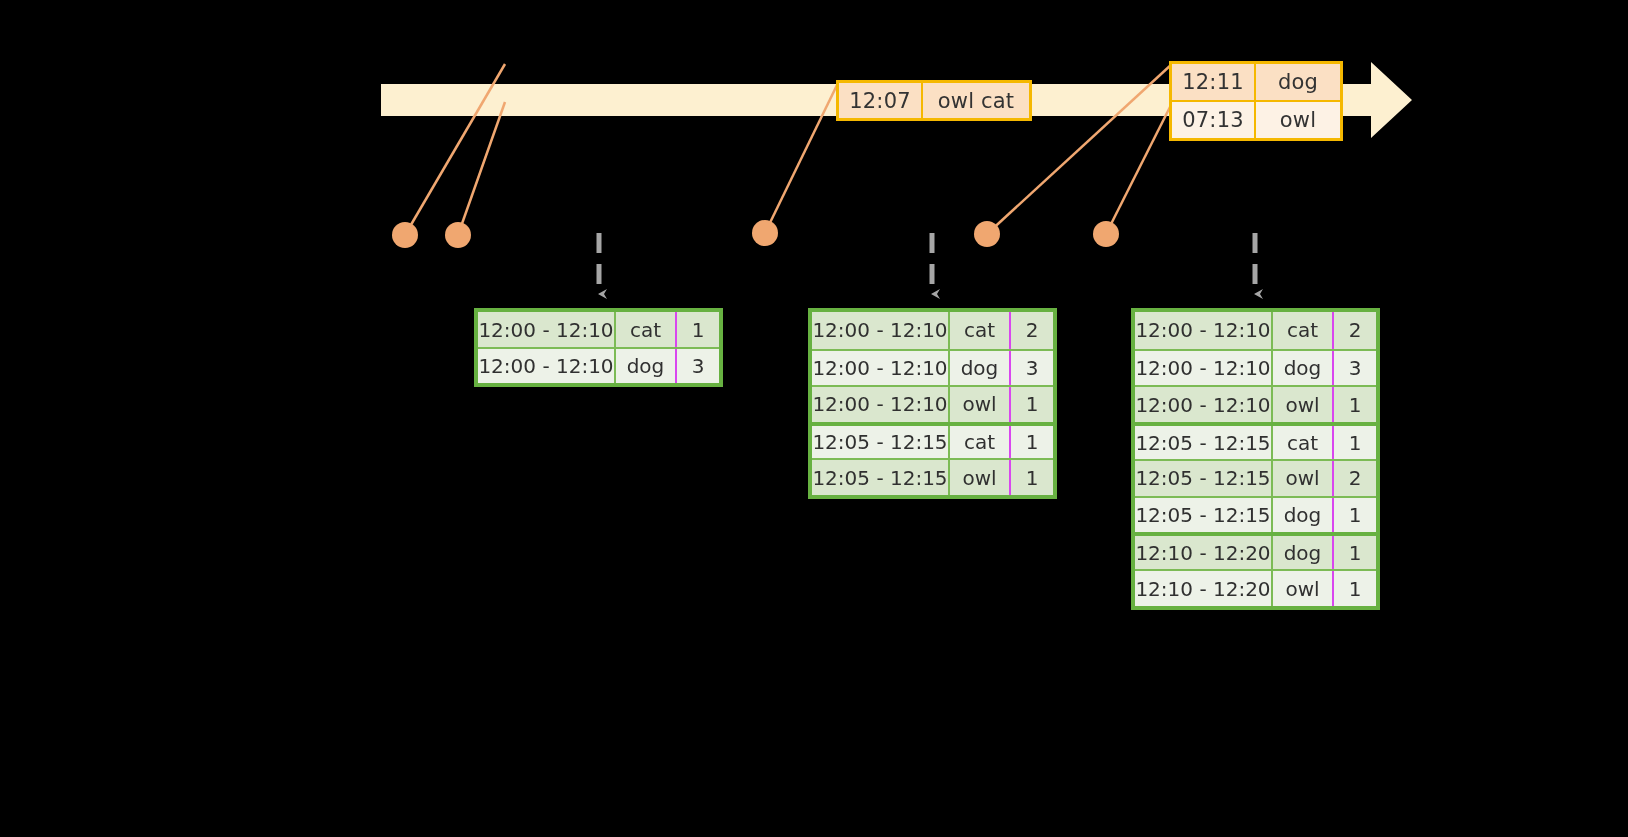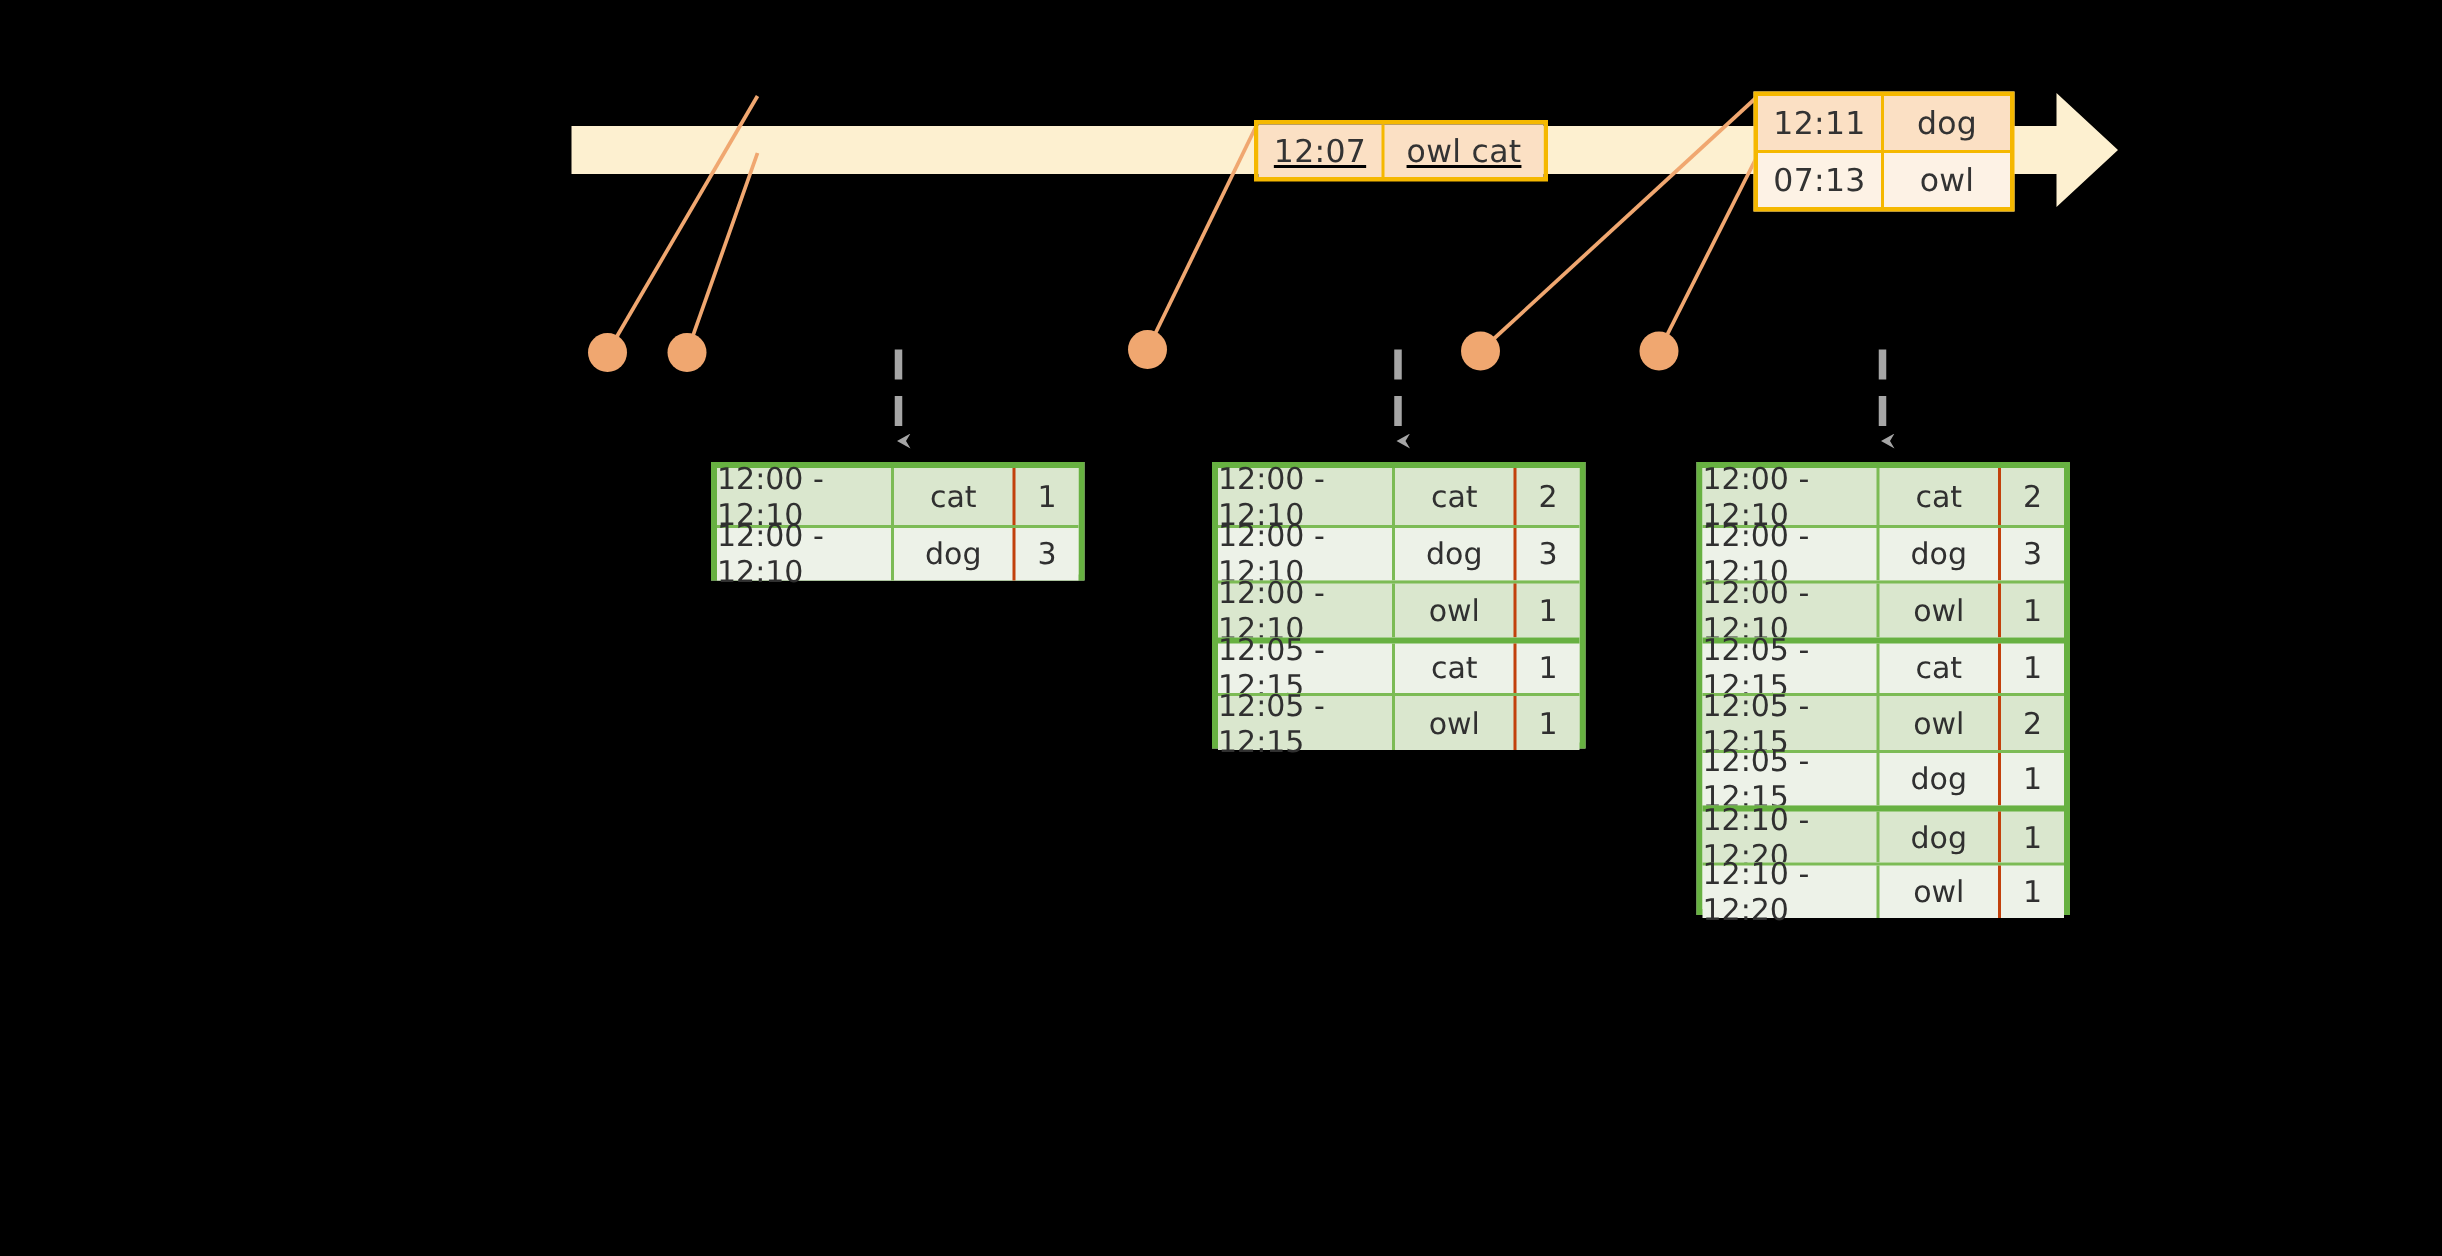--- a/index.html
+++ b/index.html
@@ -89,22 +89,22 @@
     justify-content: center;
     font-size: 20px;
     color: #303030;
     box-sizing: border-box;
   }
   .res-cell.window {
     flex: 1;
     border-right: 2px solid #7CBB55;
   }
   .res-cell.word {
-    width: 81px;
-    border-right: 2px solid #c2410c;
+    width: 61px;
+    border-right: 2px solid #d946ef;
   }
   .res-cell.count {
     width: 42px;
   }
 </style>
 </head>
 <body>
 
 <div id="stage">
 
@@ -133,21 +133,21 @@
           <path d="M0,0 L5,9 L10,0 L5,3 Z" fill="#A6A6A6"></path>
         </marker>
       </defs>
     <line x1="599" y1="233" x2="599" y2="294" stroke="#A6A6A6" stroke-width="5" stroke-dasharray="20 11" marker-end="url(#dashhead)"></line>
         <line x1="932" y1="233" x2="932" y2="294" stroke="#A6A6A6" stroke-width="5" stroke-dasharray="20 11" marker-end="url(#dashhead)"></line>
         <line x1="1255" y1="233" x2="1255" y2="294" stroke="#A6A6A6" stroke-width="5" stroke-dasharray="20 11" marker-end="url(#dashhead)"></line>
       </g>
   </svg>
 
 
-  <div class="event-box" id="event-box-1" style="left:836px; top:80px; width:196px; height:41px;text-decoration:underline;">
+  <div class="event-box" id="event-box-1" style="left:836px; top:80px; width:196px; height:41px;">
     <div class="event-row alt">
       <div class="event-cell time">12:07</div>
       <div class="event-cell words">owl cat</div>
     </div>
   </div>
 
   <div class="event-box" id="event-box-2" style="left:1169px; top:61px; width:174px; height:80px;justify-content:center;">
     <div class="event-row alt">
       <div class="event-cell time">12:11</div>
       <div class="event-cell words">dog</div>

